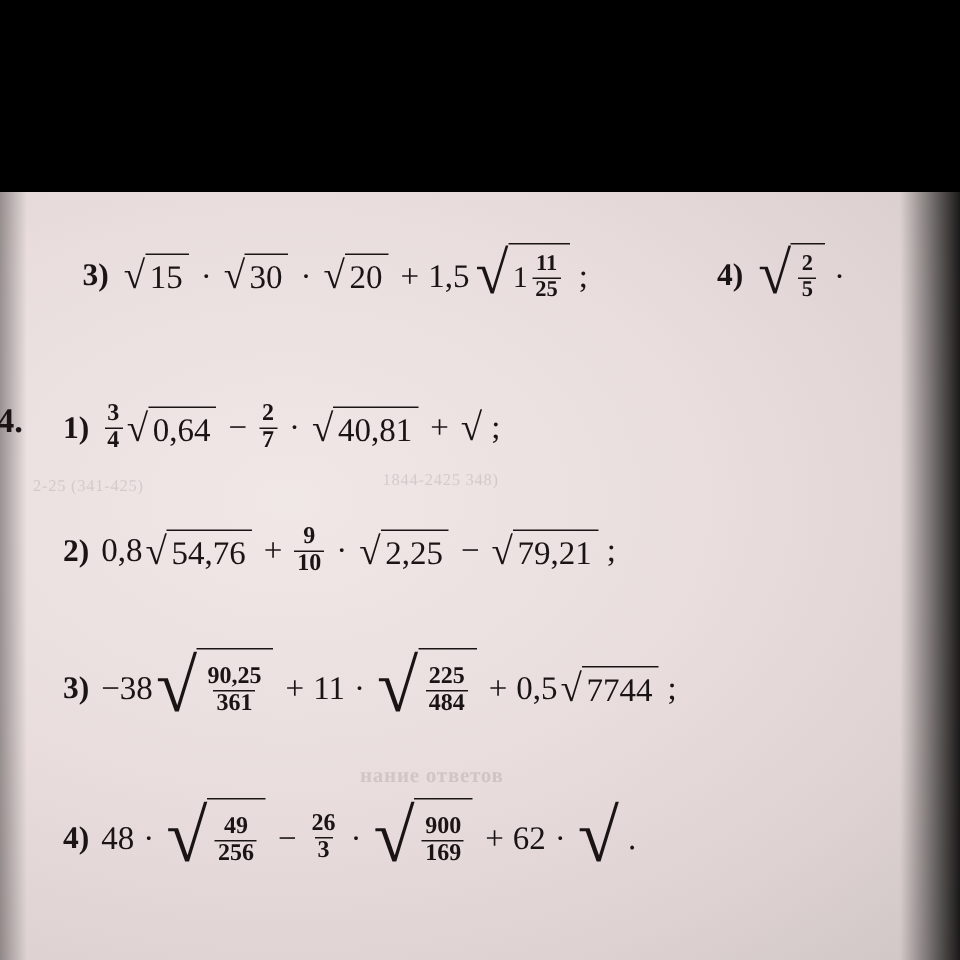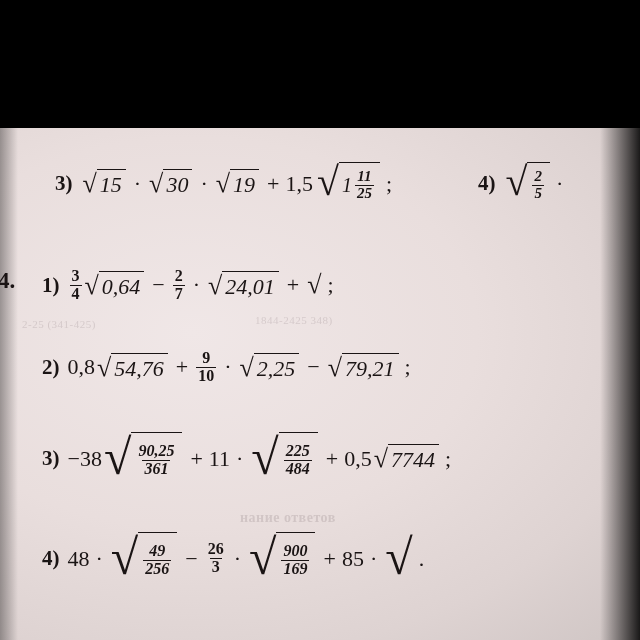--- a/index.html
+++ b/index.html
@@ -84,21 +84,20 @@
     line-height: 1;
     display: flex;
     align-items: flex-end;
     padding-bottom: 1px;
   }
   .rad .body {
     border-top: 1.6px solid #1a1414;
     padding: 2px 4px 0 3px;
     display: flex;
     align-items: center;
-    font-style: italic;
   }
   .rad.tall .sign { font-size: 40px; align-items: center; padding-bottom: 3px;}
   .rad.xtall .sign { font-size: 50px; align-items: center; padding-bottom: 3px;}
 
   
   .frac {
     display: inline-flex;
     flex-direction: column;
     align-items: center;
     vertical-align: middle;
@@ -137,21 +136,21 @@
         <span class="body">15</span>
       </span>
       <span class="op">·</span>
       <span class="rad">
         <span class="sign">√</span>
         <span class="body">30</span>
       </span>
       <span class="op">·</span>
       <span class="rad">
         <span class="sign">√</span>
-        <span class="body">19</span>
+        <span class="body">20</span>
       </span>
       <span class="op">+</span>
       <span>1,5</span>
       <span class="rad tall" style="margin-left:4px;">
         <span class="sign">√</span>
         <span class="body">
           <span class="mixed">
             <span class="whole">1</span>
             <span class="frac">
               <span class="n">11</span>
@@ -192,21 +191,21 @@
         <span class="body">0,64</span>
       </span>
       <span class="op">−</span>
       <span class="frac big">
         <span class="n">2</span>
         <span class="d">7</span>
       </span>
       <span class="op">·</span>
       <span class="rad">
         <span class="sign">√</span>
-        <span class="body">24,01</span>
+        <span class="body">40,81</span>
       </span>
       <span class="op">+</span>
       <span class="rad">
         <span class="sign">√</span>
       </span>
       <span class="semi">;</span>
     </div>
 
     <div class="math-line" style="left:42px; top:222px;">
       <span class="num">2)</span>
@@ -288,21 +287,21 @@
       <span class="rad xtall">
         <span class="sign">√</span>
         <span class="body">
           <span class="frac big">
             <span class="n">900</span>
             <span class="d">169</span>
           </span>
         </span>
       </span>
       <span class="op">+</span>
-      <span>85</span>
+      <span>62</span>
       <span class="op">·</span>
       <span class="rad xtall">
         <span class="sign">√</span>
       </span>
       <span class="semi">.</span>
     </div>
 
   </div>
 </div>
 

